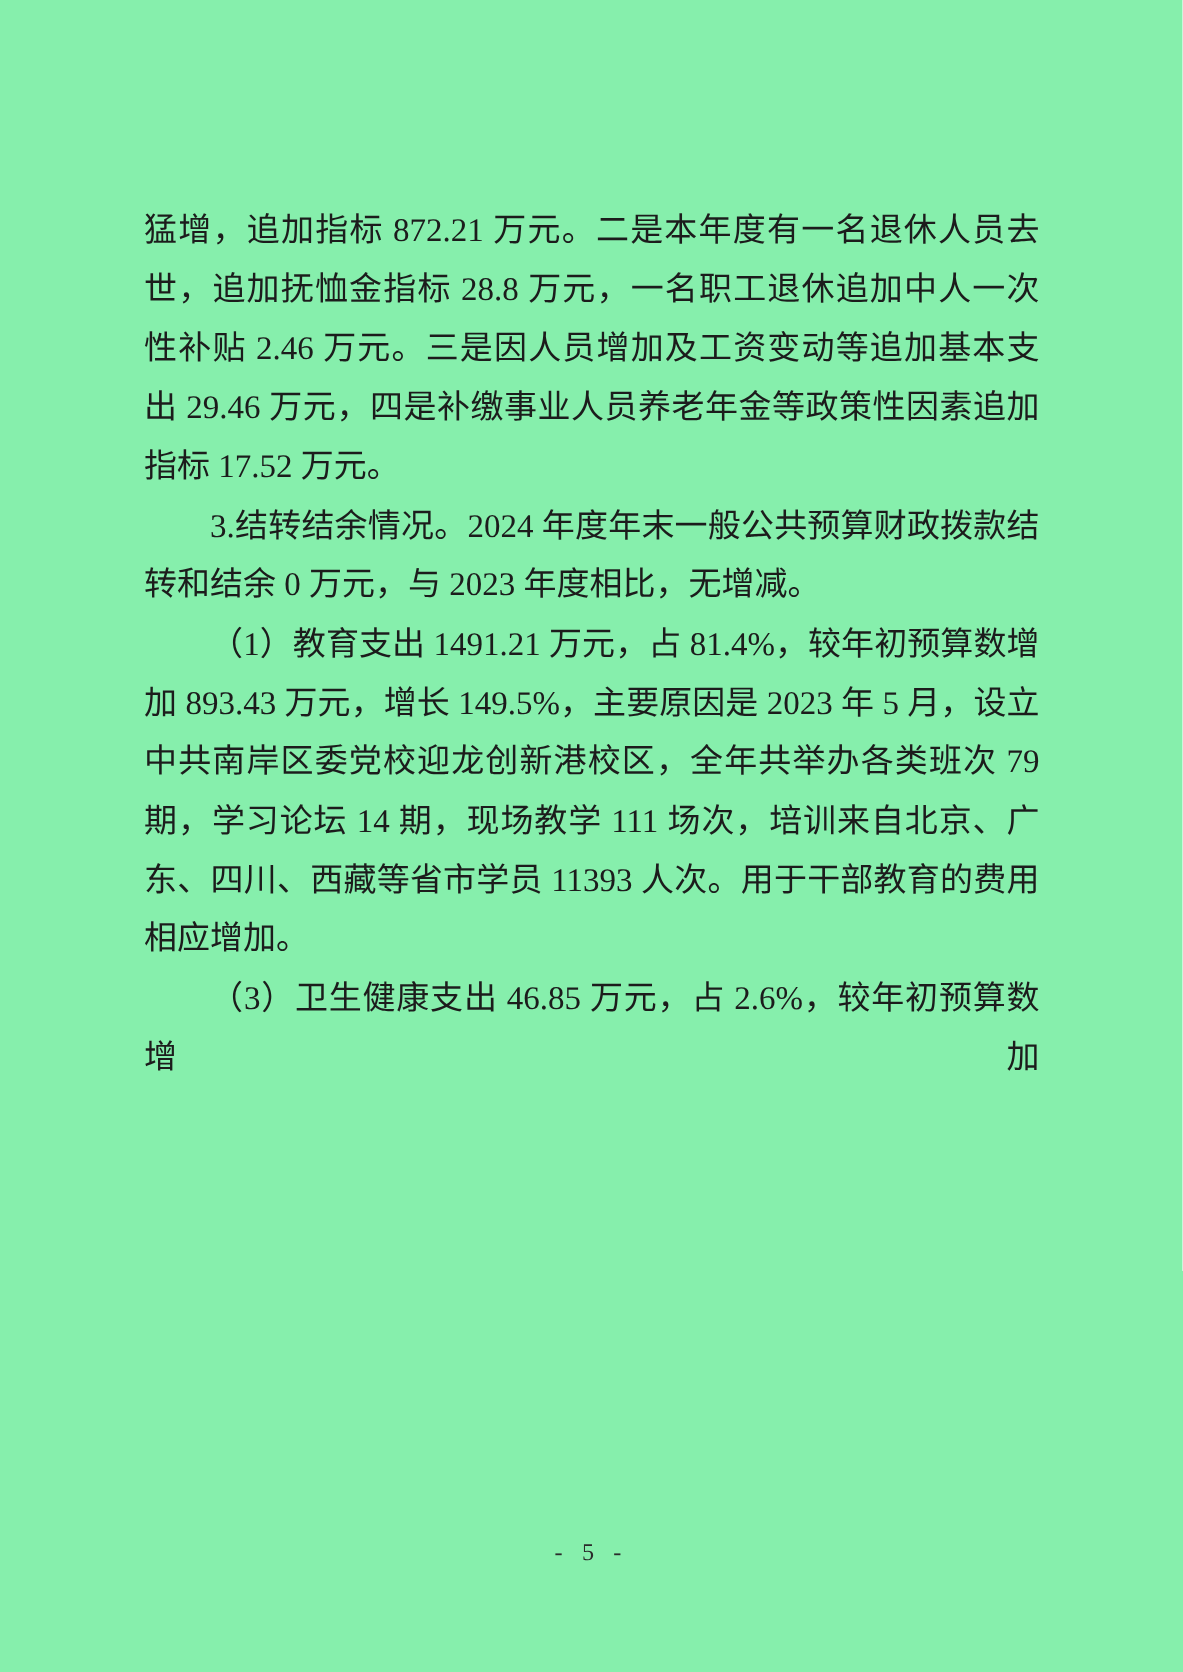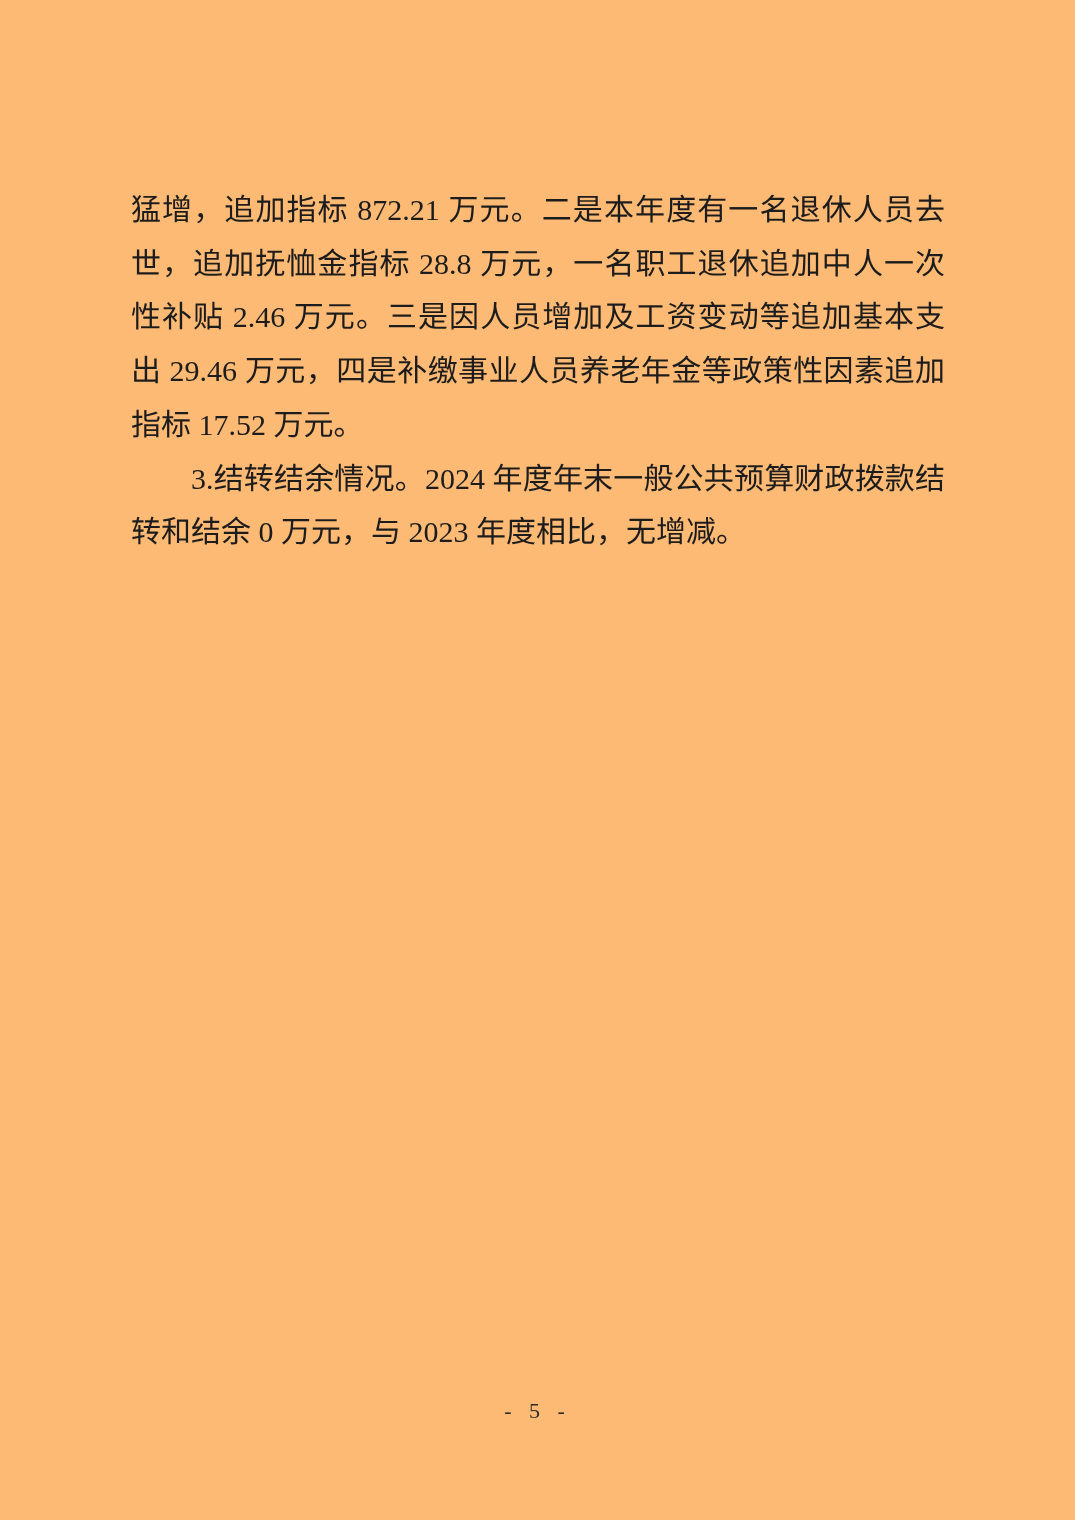--- a/index.html
+++ b/index.html
@@ -5,21 +5,21 @@
 <style>
   html, body {
     margin: 0;
     padding: 0;
     background: #ffffff;
   }
   .page {
     position: relative;
     width: 1075px;
     height: 1520px;
-    background: #fdba74;
+    background: #86efac;
     overflow: hidden;
     font-family: "Liberation Serif", "DejaVu Serif", serif;
     color: #1c1c1c;
   }
   .body-text {
     position: absolute;
     left: 131px;
     top: 183px;
     width: 814px;
     font-size: 30px;
@@ -59,20 +59,22 @@
 
 <div class="page">
 
   <main class="body-text">
 
     <p class="para no-indent"><span>猛增，追加指标 872.21 万元。二是本年度有一名退休人员去世，追加抚恤金指标 28.8 万元，一名职工退休追加中人一次性补贴 2.46 万元。三是因人员增加及工资变动等追加基本支出 29.46 万元，四是补缴事业人员养老年金等政策性因素追加指标 17.52 万元。</span></p>
 
     <p class="para indent"><b class="lead">3.结转结余情况</b><span>。2024 年度年末一般公共预算财政拨款结转和结余 0 万元，与 2023 年度相比，无增减。</span></p>
 
 
+    <p class="para indent"><span>（1）教育支出 1491.21 万元，占 81.4%，较年初预算数增加 893.43 万元，增长 149.5%，主要原因是 2023 年 5 月，设立中共南岸区委党校迎龙创新港校区，全年共举办各类班次 79 期，学习论坛 14 期，现场教学 111 场次，培训来自北京、广东、四川、西藏等省市学员 11393 人次。用于干部教育的费用相应增加。</span></p>
 
 
+    <p class="para indent force-justify"><span>（3）卫生健康支出 46.85 万元，占 2.6%，较年初预算数增加</span></p>
 
   </main>
 
   <footer class="page-footer"><span>- 5 -</span></footer>
 
 </div>
 
 </body></html>

